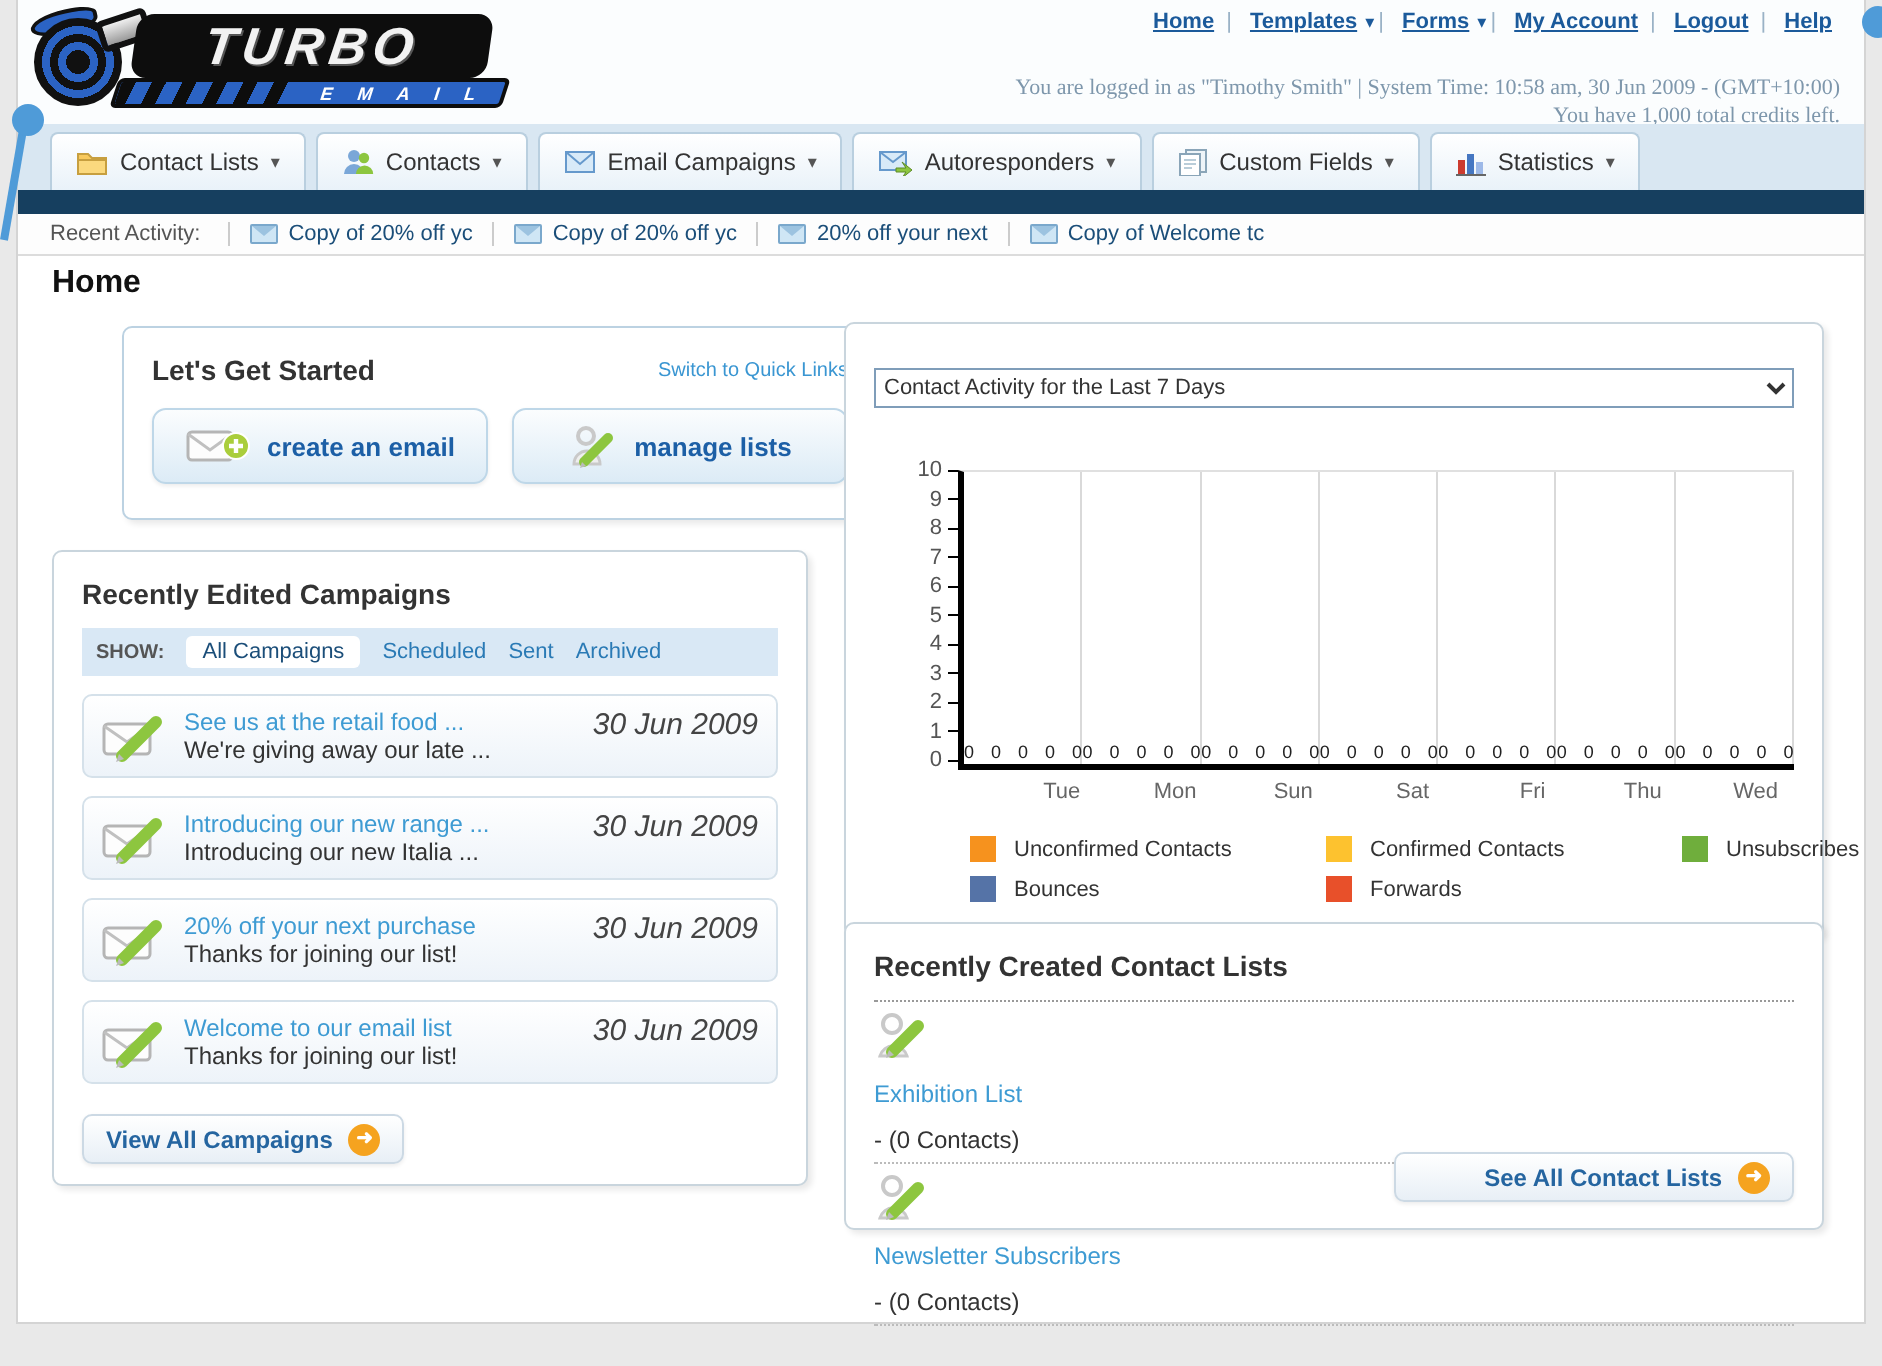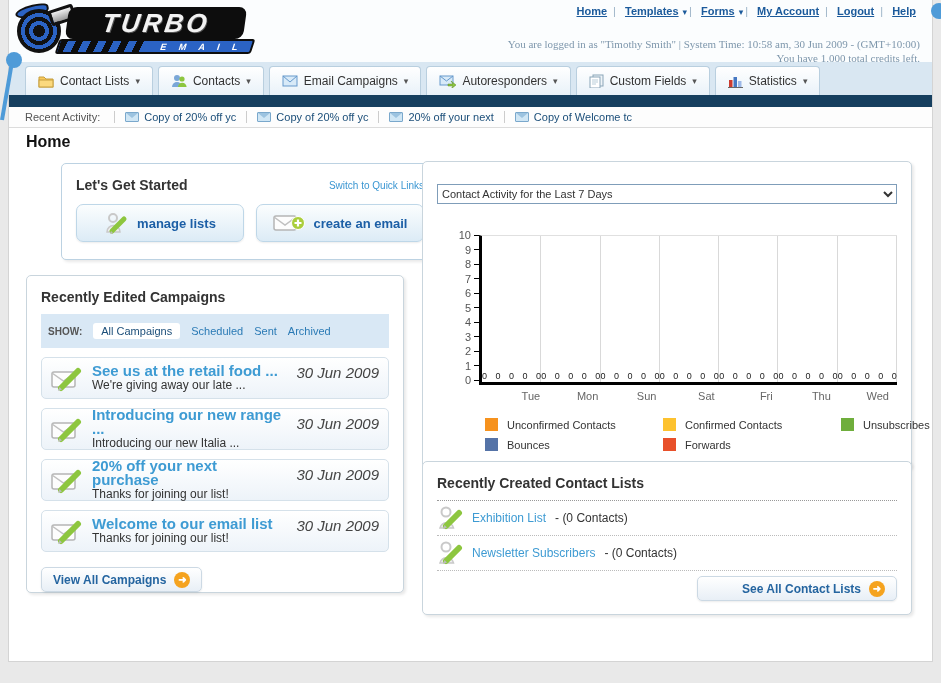--- a/index.html
+++ b/index.html
@@ -64,29 +64,29 @@
 
   #panel-getstarted { left:17px; top:163px; width:378px; height:97px; border-color:#bcd2e2;margin-left:35px; }
   .gs-head { display:flex; justify-content:space-between; align-items:center; }
   .gs-link { font-size:10px; color:#3a96d2; cursor:pointer; }
   .gs-buttons { display:flex; gap:12px; margin-top:11px; }
   .action-btn { flex:1; height:38px; display:flex; align-items:center; justify-content:center; gap:9px;
     background:linear-gradient(#fbfdfe,#dcebf6); border:1px solid #bed7e8; border-radius:7px;
     box-shadow:0 1px 2px rgba(0,0,0,0.08); font-size:13px; font-weight:bold; color:#1c5fa6; cursor:pointer; }
 
   #panel-campaigns { left:17px; top:275px; width:378px; height:318px; }
-  .show-bar { margin-top:9px; height:34px; background:#d9e8f5; display:flex; align-items:center;
+  .show-bar { margin-top:9px; height:24px; background:#d9e8f5; display:flex; align-items:center;
     padding:0 7px; gap:11px; font-size:11px; }
   .show-label { font-size:10px; font-weight:bold; color:#555; }
   .filter { color:#2a7ab5; cursor:pointer; }
   .filter.active { background:#fff; color:#1b4e79; padding:2px 8px; border-radius:3px; }
   .camp-row { margin-top:9px; height:42px; border:1px solid #d5e1ea; border-radius:5px;
     background:linear-gradient(#ffffff,#edf3f9); display:flex; align-items:center; padding:0 9px; gap:9px; cursor:pointer; }
   .camp-text { flex:1; line-height:14px; }
-  .camp-title { font-size:15px; color:#3e9bd3; cursor:pointer;font-weight:bold; }
+  .camp-title { font-size:12px; color:#3e9bd3; cursor:pointer; }
   .camp-sub { font-size:12px; color:#333; }
   .camp-date { font-size:15px; color:#444; align-self:flex-start; margin-top:6px;font-style:italic; }
   .panel-footer { display:flex; justify-content:flex-start; margin-top:15px; }
   .pill-btn { display:flex; align-items:center; gap:8px; height:25px; padding:0 11px;
     background:linear-gradient(#ffffff,#e8eff6); border:1px solid #ccd9e4; border-radius:5px;
     box-shadow:0 1px 2px rgba(0,0,0,0.08); font-size:12px; font-weight:bold; color:#2565a0; cursor:pointer; }
   .orange-circle { width:16px; height:16px; border-radius:50%; background:#f5a31f; color:#fff;
     font-size:10px; line-height:16px; text-align:center; }
 
   #panel-stats { left:413px; top:161px; width:490px; height:308px; }
@@ -103,21 +103,21 @@
   .zeros { position:absolute; bottom:1px; left:0; right:0; text-align:center; font-size:9px;
     color:#222; letter-spacing:3px; white-space:nowrap; }
   .xlabels { display:flex; margin-left:45px; margin-right:8px; margin-top:5px; }
   .xlabel { flex:1; text-align:right; font-size:11px; color:#666; }
   .legend { margin-top:16px; margin-left:48px; display:grid; grid-template-columns:178px 178px 1fr; row-gap:7px; }
   .legend-item { display:flex; align-items:center; gap:9px; font-size:11px; color:#333; }
   .swatch { width:13px; height:13px; display:inline-block; }
 
   #panel-contactlists { left:413px; top:461px; width:490px; height:154px; }
   .dotted { border:none; border-top:1px dotted #999; margin-top:9px; }
-  .cl-item { display:flex; align-items:center; gap:9px; padding:4px 0; border-bottom:1px dotted #bbb; font-size:12px; }
+  .cl-item { display:flex; align-items:flex-start; gap:9px; padding:4px 0; border-bottom:1px dotted #bbb; font-size:12px;flex-direction:column; }
   .cl-link { color:#3e9bd3; cursor:pointer; }
   .cl-suffix { color:#333; }
   .cl-footer-btn { position:absolute; right:14px; bottom:13px;padding-left:44px; }
 
   
   .annot-pin { position:absolute; left:0; top:48px; width:30px; height:80px; pointer-events:none; }
   .annot-dot-right { position:absolute; left:931px; top:3px; width:16px; height:16px; border-radius:50%;
     background:#4f9bd8; }
 </style>
 </head>
@@ -233,36 +233,36 @@
 
     <h1 class="page-title">Home</h1>
 
     <div class="panel" id="panel-getstarted">
       <div class="gs-head">
         <span class="panel-title">Let's Get Started</span>
         <span class="gs-link">Switch to Quick Links</span>
       </div>
       <div class="gs-buttons">
         <div class="action-btn">
+          <svg width="32" height="22">
+              <rect x="1" y="4" width="22" height="14" rx="2" fill="#fdfdfd" stroke="#b5b5b5" stroke-width="1.5"></rect>
+              <path d="M1 5 L12 13 L23 5" fill="none" stroke="#c0c0c0" stroke-width="1.5"></path>
+              <circle cx="25" cy="11" r="6.5" fill="#aace3c" stroke="#fff"></circle>
+              <path d="M25 7.5 v7 M21.5 11 h7" stroke="#fff" stroke-width="2.2"></path>
+            </svg>
+          <span>create an email</span>
+        </div>
+        <div class="action-btn">
           <svg width="24" height="24">
               <circle cx="9" cy="7" r="4" fill="none" stroke="#c9c9c9" stroke-width="2"></circle>
               <path d="M3 21 a6.5 6.5 0 0 1 13 0 z" fill="#eee" stroke="#c9c9c9" stroke-width="1.5"></path>
               <path d="M8 20 L20 8" stroke="#8dc63f" stroke-width="5" stroke-linecap="round"></path>
               <path d="M6 23 l3 -1 l-2 -2 z" fill="#bbb"></path>
             </svg>
           <span>manage lists</span>
-        </div>
-        <div class="action-btn">
-          <svg width="32" height="22">
-              <rect x="1" y="4" width="22" height="14" rx="2" fill="#fdfdfd" stroke="#b5b5b5" stroke-width="1.5"></rect>
-              <path d="M1 5 L12 13 L23 5" fill="none" stroke="#c0c0c0" stroke-width="1.5"></path>
-              <circle cx="25" cy="11" r="6.5" fill="#aace3c" stroke="#fff"></circle>
-              <path d="M25 7.5 v7 M21.5 11 h7" stroke="#fff" stroke-width="2.2"></path>
-            </svg>
-          <span>create an email</span>
         </div>
       </div>
     </div>
 
     <div class="panel" id="panel-campaigns">
       <div class="panel-title">Recently Edited Campaigns</div>
       <div class="show-bar">
         <span class="show-label">SHOW:</span>
         <span class="filter active">All Campaigns</span>
         <span class="filter">Scheduled</span>

